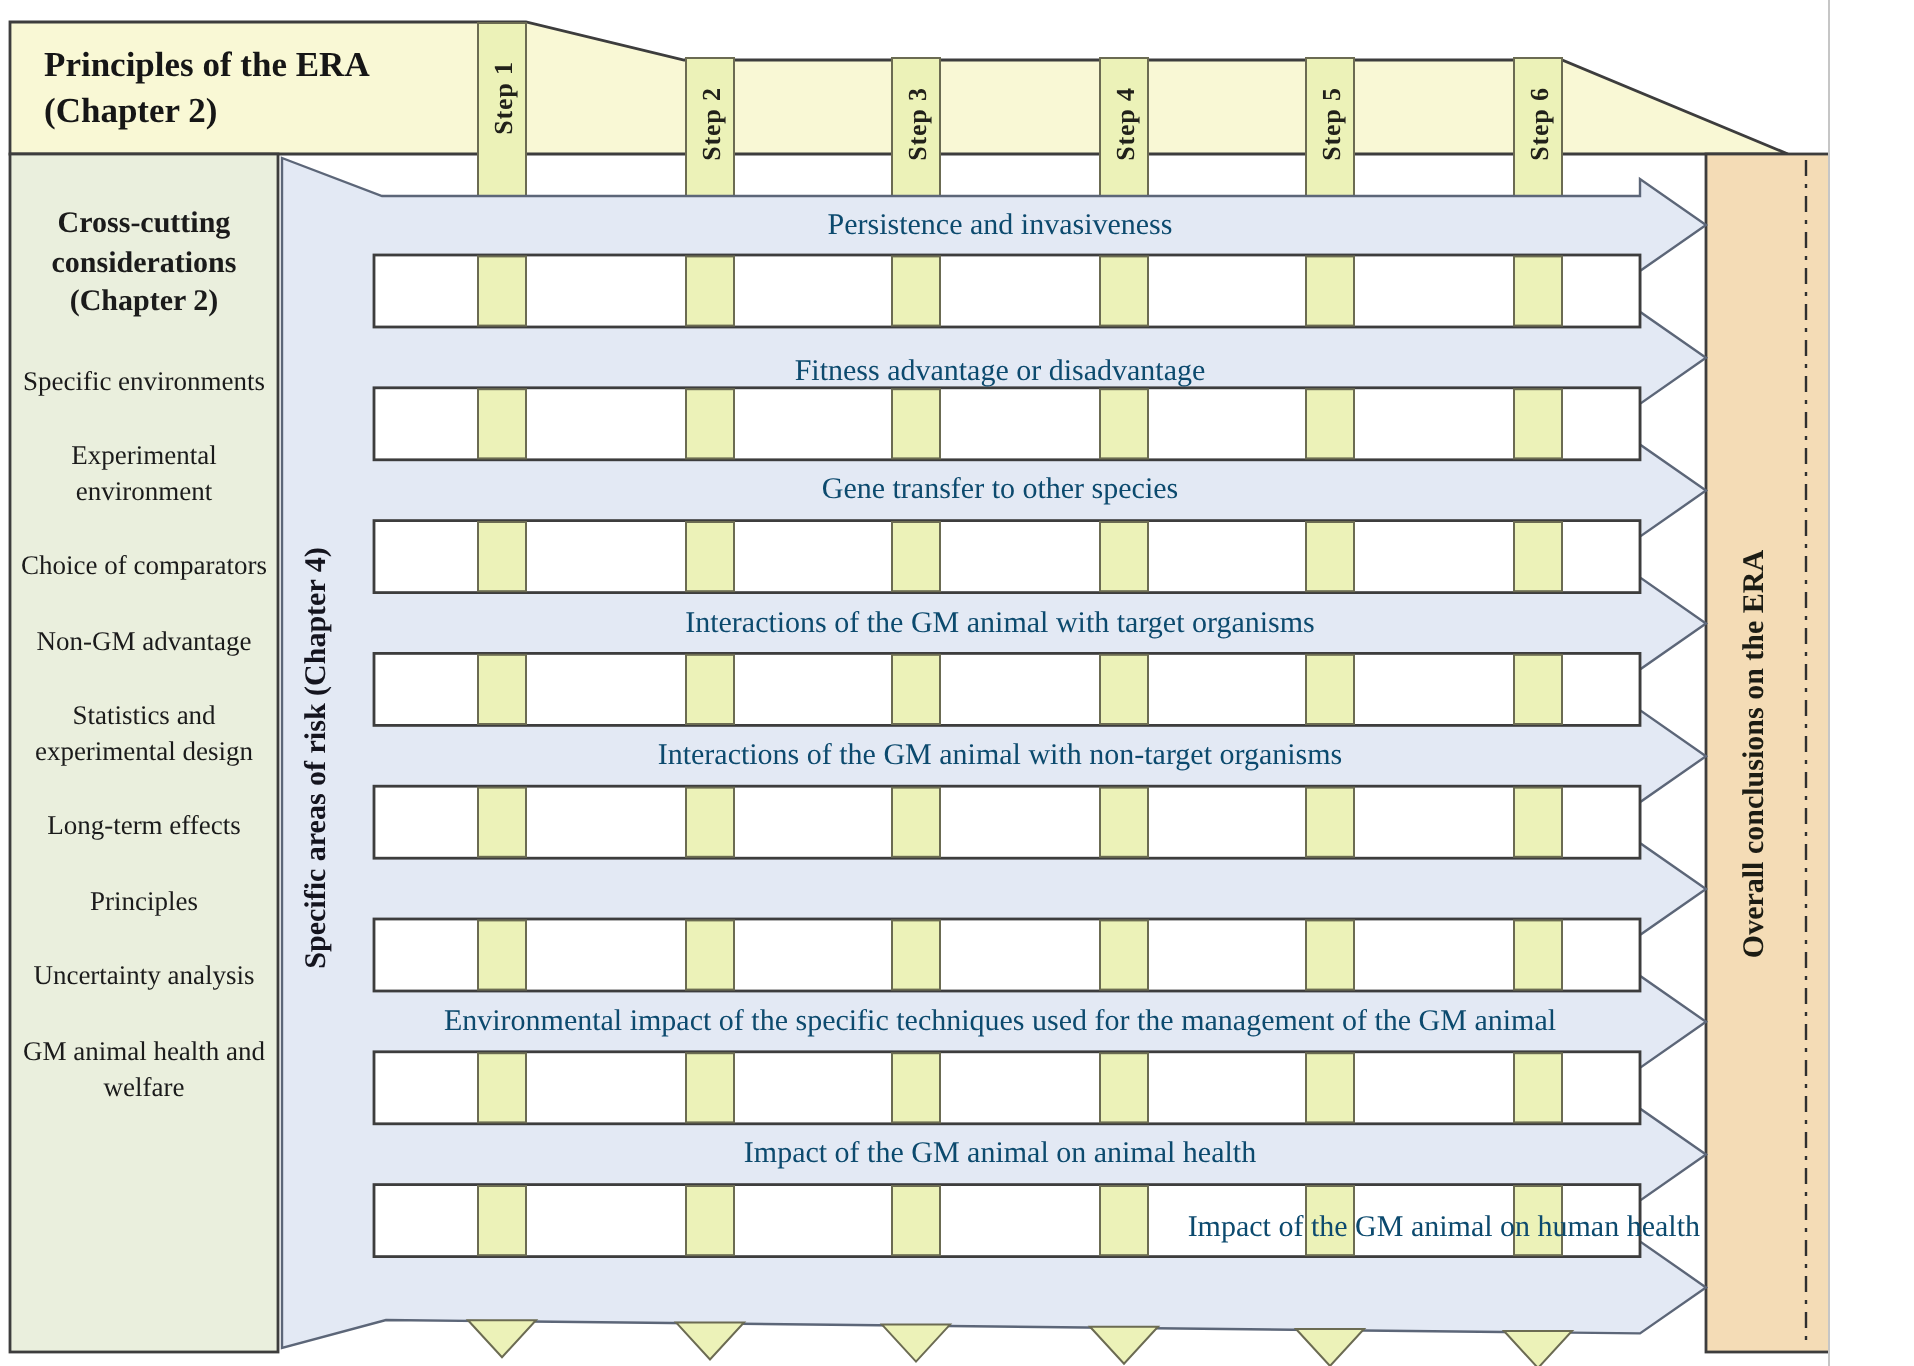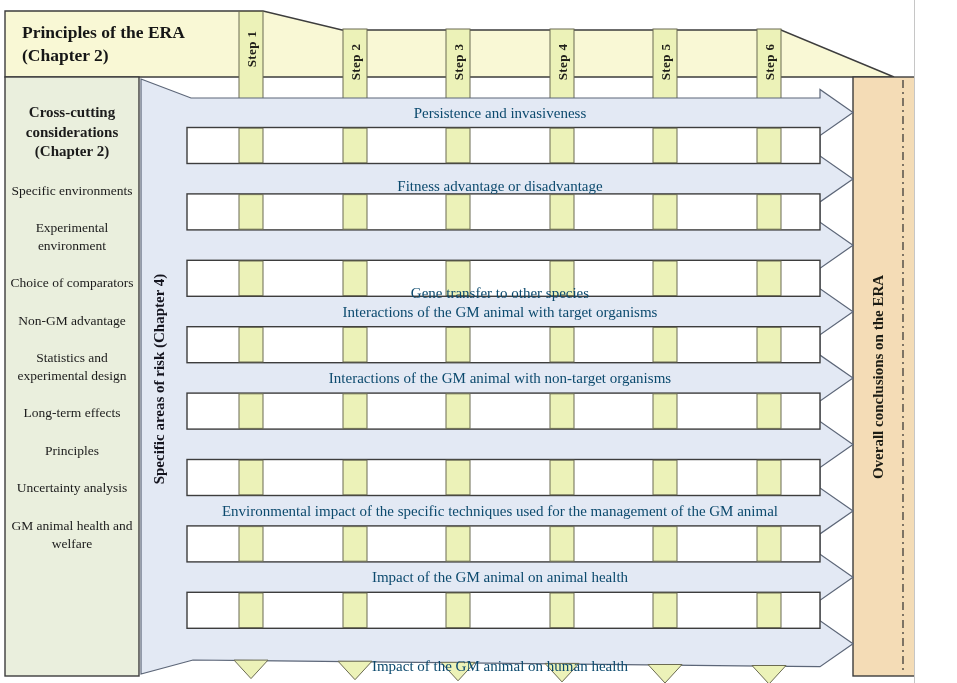--- a/index.html
+++ b/index.html
@@ -130,23 +130,23 @@
       <div class="sidebar-item">Principles</div>
       <div class="sidebar-item">Uncertainty analysis</div>
       <div class="sidebar-item">GM animal health and welfare</div>
     </div>
 
   <div class="txt" id="risk-label">Specific areas of risk (Chapter 4)</div>
 
   <div id="arrow-labels">
       <div class="arrow-label" style="top: 101.5px;">Persistence and invasiveness</div>
       <div class="arrow-label" style="top: 175px;">Fitness advantage or disadvantage</div>
-      <div class="arrow-label" style="top: 234.3px; margin-top: 48px;">Gene transfer to other species</div>
+      <div class="arrow-label" style="top: 234.3px;">Gene transfer to other species</div>
       <div class="arrow-label" style="top: 300.7px;">Interactions of the GM animal with target organisms</div>
       <div class="arrow-label" style="top: 367.1px;">Interactions of the GM animal with non-target organisms</div>
       <div class="arrow-label" style="top: 499.9px;">Environmental impact of the specific techniques used for the management of the GM animal</div>
       <div class="arrow-label" style="top: 566.3px;">Impact of the GM animal on animal health</div>
-      <div class="arrow-label" style="top: 655px;">Impact of the GM animal on human health</div>
+      <div class="arrow-label" style="top: 603px; text-align: right;">Impact of the GM animal on human health</div>
     </div>
 
   <div class="vlabel" id="overall-label">Overall conclusions on the ERA</div>
   <div class="vlabel" id="pmem-label">PMEM (Chapter 5)</div>
 </div>
 
 </body></html>

